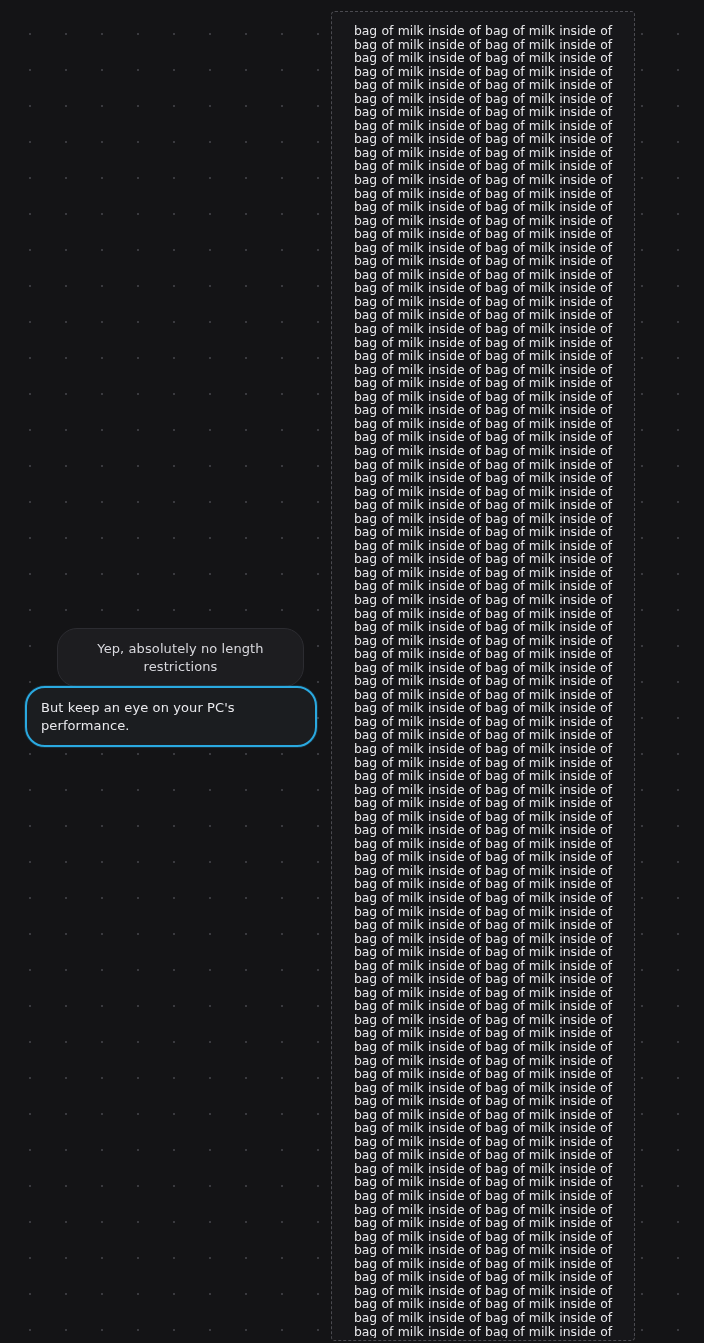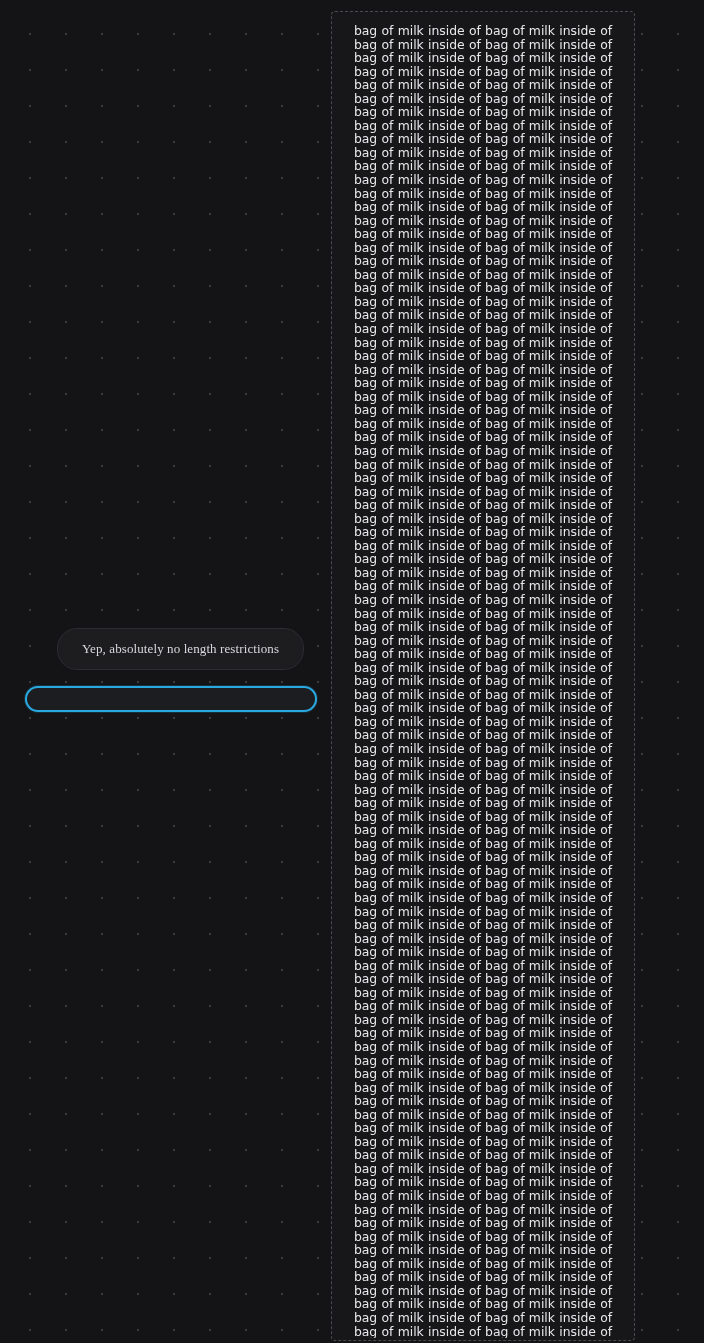--- a/index.html
+++ b/index.html
@@ -26,21 +26,20 @@
   }
 
   
   .node {
     position: absolute;
     box-sizing: border-box;
     border-radius: 20px;
     font-size: 13px;
     line-height: 1.35;
     letter-spacing: 0.1px;
-    font-family: Liberation Serif, serif;
   }
   .node-plain {
     left: 57px;
     top: 628px;
     width: 247px;
     padding: 11px 14px;
     background: #1d1d20;
     border: 1px solid #2c2c31;
     color: #d9d9de;
     text-align: center;
@@ -84,17 +83,18 @@
 </head>
 <body>
 
 <div id="canvas"></div>
 
 <div class="node node-plain">
   <span>Yep, absolutely no length restrictions</span>
 </div>
 
 <div class="node node-selected">
+  <span class="line">But keep an eye on your PC's performance.</span>
 </div>
 
 <div class="longnode">
   <div class="body" id="long-body">bag of milk inside of bag of milk inside of bag of milk inside of bag of milk inside of bag of milk inside of bag of milk inside of bag of milk inside of bag of milk inside of bag of milk inside of bag of milk inside of bag of milk inside of bag of milk inside of bag of milk inside of bag of milk inside of bag of milk inside of bag of milk inside of bag of milk inside of bag of milk inside of bag of milk inside of bag of milk inside of bag of milk inside of bag of milk inside of bag of milk inside of bag of milk inside of bag of milk inside of bag of milk inside of bag of milk inside of bag of milk inside of bag of milk inside of bag of milk inside of bag of milk inside of bag of milk inside of bag of milk inside of bag of milk inside of bag of milk inside of bag of milk inside of bag of milk inside of bag of milk inside of bag of milk inside of bag of milk inside of bag of milk inside of bag of milk inside of bag of milk inside of bag of milk inside of bag of milk inside of bag of milk inside of bag of milk inside of bag of milk inside of bag of milk inside of bag of milk inside of bag of milk inside of bag of milk inside of bag of milk inside of bag of milk inside of bag of milk inside of bag of milk inside of bag of milk inside of bag of milk inside of bag of milk inside of bag of milk inside of bag of milk inside of bag of milk inside of bag of milk inside of bag of milk inside of bag of milk inside of bag of milk inside of bag of milk inside of bag of milk inside of bag of milk inside of bag of milk inside of bag of milk inside of bag of milk inside of bag of milk inside of bag of milk inside of bag of milk inside of bag of milk inside of bag of milk inside of bag of milk inside of bag of milk inside of bag of milk inside of bag of milk inside of bag of milk inside of bag of milk inside of bag of milk inside of bag of milk inside of bag of milk inside of bag of milk inside of bag of milk inside of bag of milk inside of bag of milk inside of bag of milk inside of bag of milk inside of bag of milk inside of bag of milk inside of bag of milk inside of bag of milk inside of bag of milk inside of bag of milk inside of bag of milk inside of bag of milk inside of bag of milk inside of bag of milk inside of bag of milk inside of bag of milk inside of bag of milk inside of bag of milk inside of bag of milk inside of bag of milk inside of bag of milk inside of bag of milk inside of bag of milk inside of bag of milk inside of bag of milk inside of bag of milk inside of bag of milk inside of bag of milk inside of bag of milk inside of bag of milk inside of bag of milk inside of bag of milk inside of bag of milk inside of bag of milk inside of bag of milk inside of bag of milk inside of bag of milk inside of bag of milk inside of bag of milk inside of bag of milk inside of bag of milk inside of bag of milk inside of bag of milk inside of bag of milk inside of bag of milk inside of bag of milk inside of bag of milk inside of bag of milk inside of bag of milk inside of bag of milk inside of bag of milk inside of bag of milk inside of bag of milk inside of bag of milk inside of bag of milk inside of bag of milk inside of bag of milk inside of bag of milk inside of bag of milk inside of bag of milk inside of bag of milk inside of bag of milk inside of bag of milk inside of bag of milk inside of bag of milk inside of bag of milk inside of bag of milk inside of bag of milk inside of bag of milk inside of bag of milk inside of bag of milk inside of bag of milk inside of bag of milk inside of bag of milk inside of bag of milk inside of bag of milk inside of bag of milk inside of bag of milk inside of bag of milk inside of bag of milk inside of bag of milk inside of bag of milk inside of bag of milk inside of bag of milk inside of bag of milk inside of bag of milk inside of bag of milk inside of bag of milk inside of bag of milk inside of bag of milk inside of bag of milk inside of bag of milk inside of bag of milk inside of bag of milk inside of bag of milk inside of bag of milk inside of bag of milk inside of bag of milk inside of bag of milk inside of bag of milk inside of bag of milk inside of bag of milk inside of bag of milk inside of bag of milk inside of bag of milk inside of bag of milk inside of bag of milk inside of bag of milk inside of bag of milk inside of bag of milk inside of bag of milk inside of bag of milk inside of bag of milk inside of bag of milk inside of bag of milk inside of bag of milk inside of bag of milk inside of bag of milk inside of bag of milk inside of bag of milk inside of bag of milk inside of bag of milk inside of bag of milk inside of bag of milk inside of bag of milk inside of bag of milk inside of bag of milk inside of bag of milk inside of bag of milk inside of bag of milk inside of bag of milk inside of bag of milk inside of bag of milk inside of bag of milk inside of bag of milk inside of bag of milk inside of bag of milk inside of bag of milk inside of bag of milk inside of bag of milk inside of bag of milk inside of bag of milk inside of bag of milk inside of bag of milk inside of bag of milk inside of bag of milk inside of bag of milk inside of bag of milk inside of bag of milk inside of bag of milk inside of bag of milk inside of bag of milk inside of bag of milk inside of bag of milk inside of bag of milk inside of bag of milk inside of bag of milk inside of bag of milk inside of bag of milk inside of bag of milk inside of bag of milk inside of bag of milk inside of bag of milk inside of bag of milk inside of bag of milk inside of bag of milk inside of bag of milk inside of bag of milk inside of bag of milk inside of bag of milk inside of bag of milk inside of bag of milk inside of</div>
 </div>
 
 </body></html>

